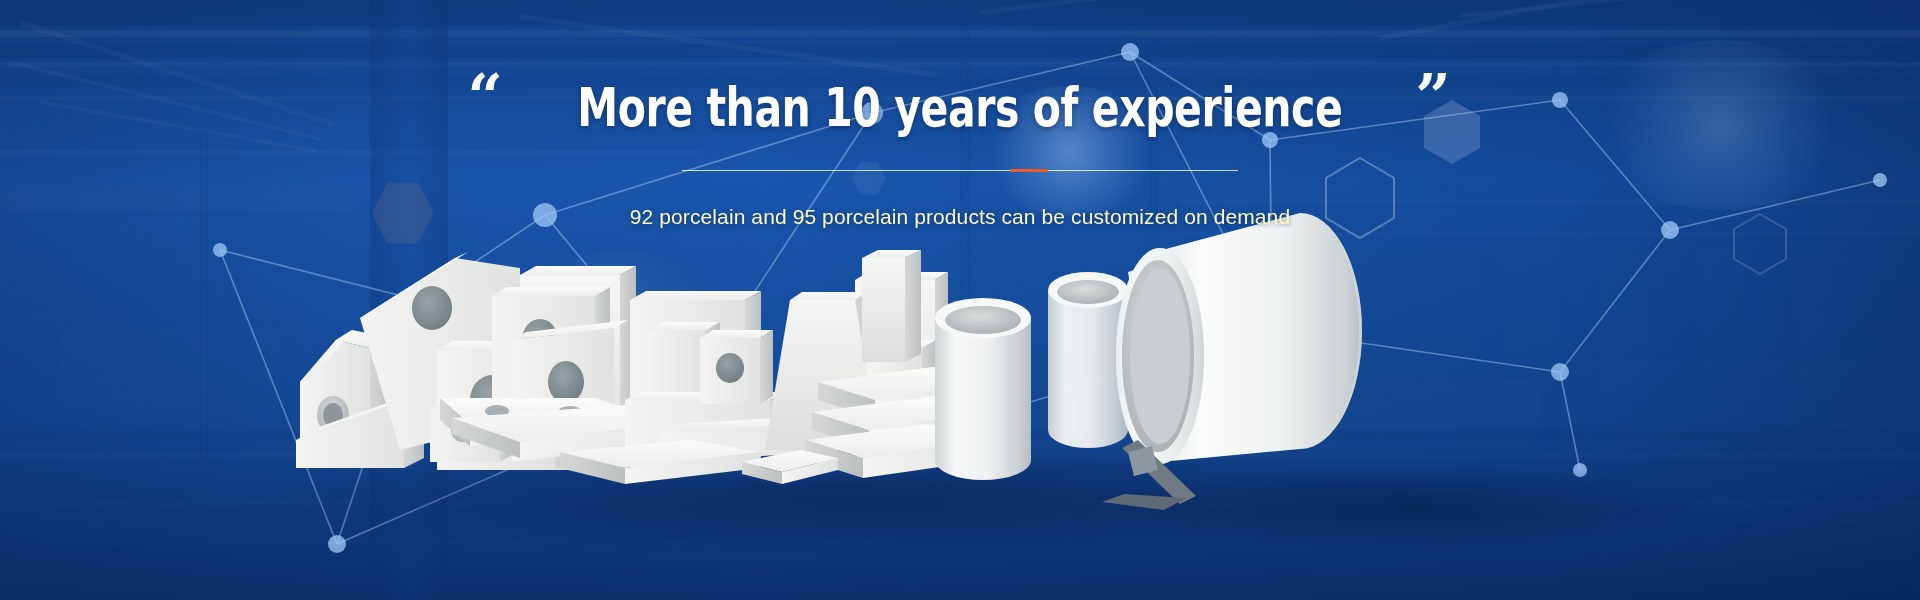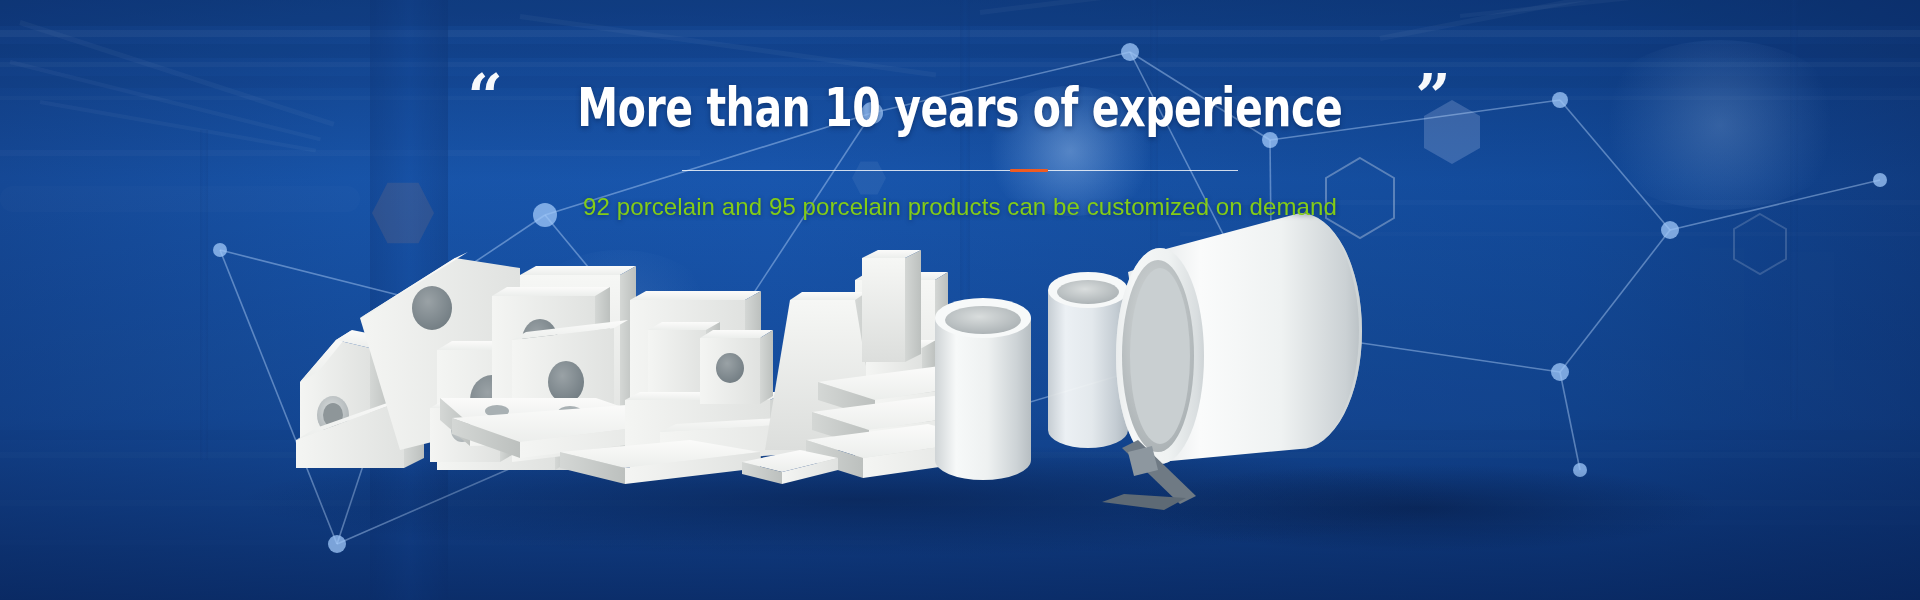--- a/index.html
+++ b/index.html
@@ -115,24 +115,24 @@
   .divider-accent {
     position: absolute;
     top: -1px;
     left: 328px;
     width: 38px;
     height: 3px;
     background: #ef5b21;
     border-radius: 1px;
   }
   .subtitle {
-    margin-top: 22px;
-    color: #84cc16;
+    margin-top: 34px;
+    color: #fef9c3;
     font-family: "Liberation Sans", sans-serif;
-    font-size: 24px;
+    font-size: 21px;
     font-weight: normal;
     letter-spacing: 0.1px;
     text-shadow: 0 1px 4px rgba(5,28,72,0.5);
   }
 
   
   .products {
     position: absolute;
     left: 0;
     top: 0;

